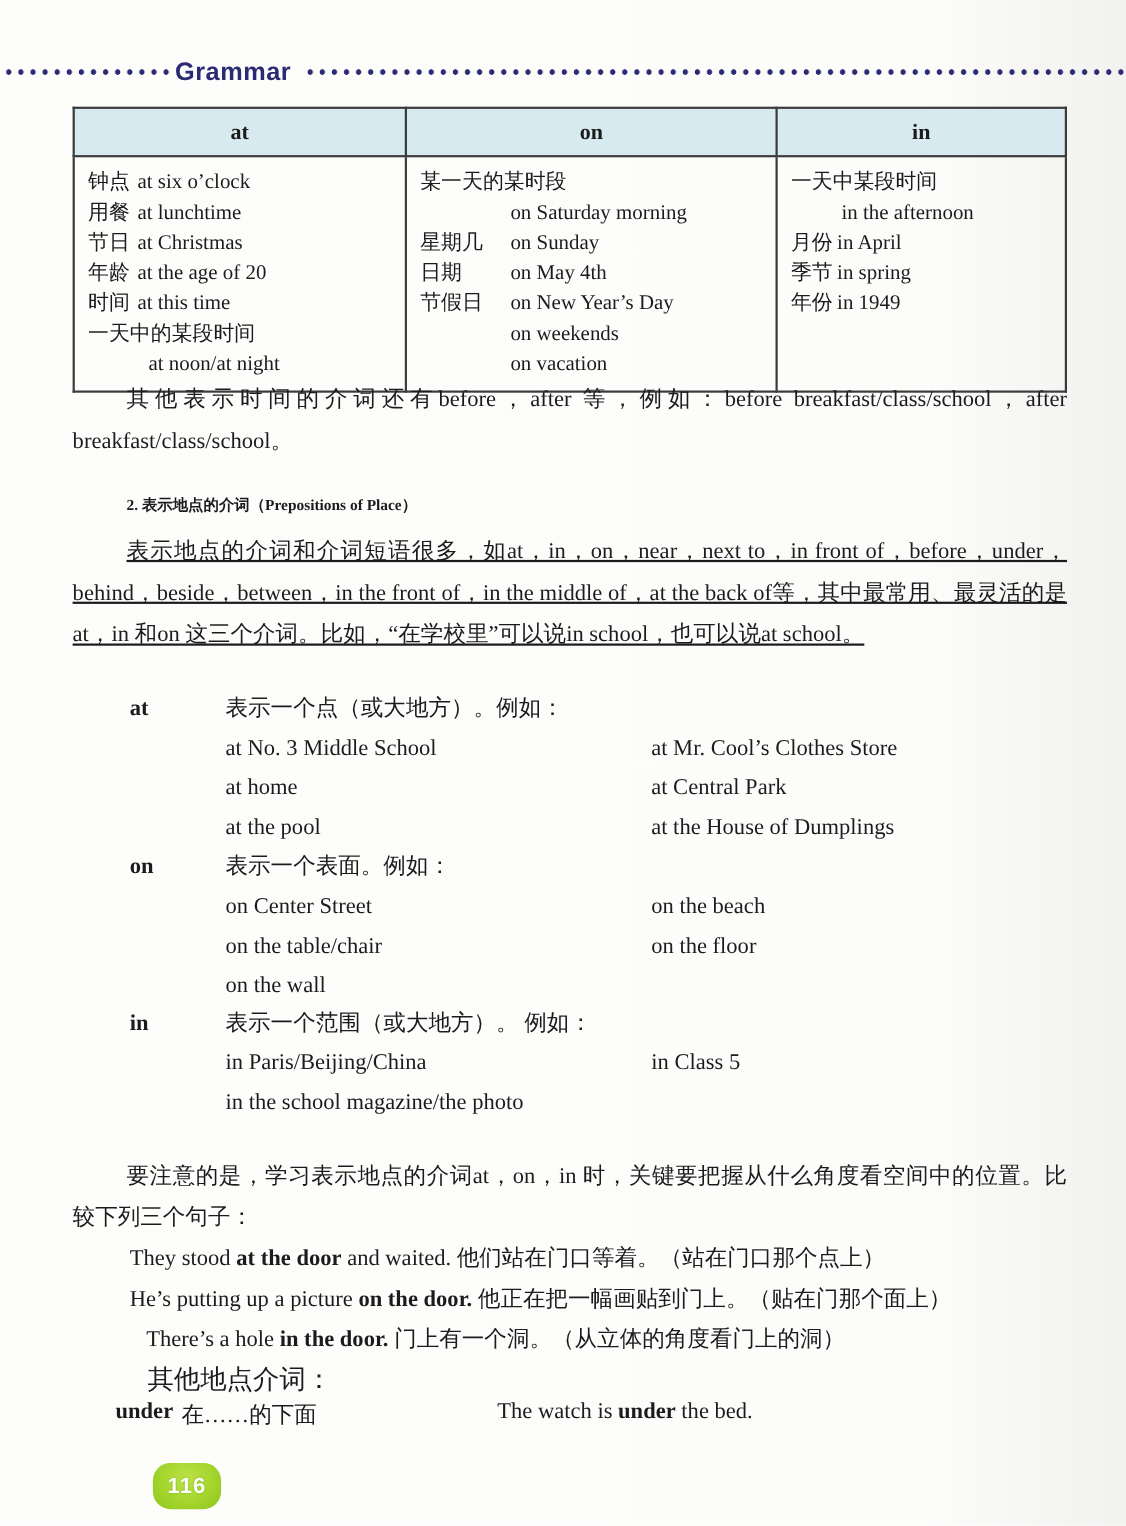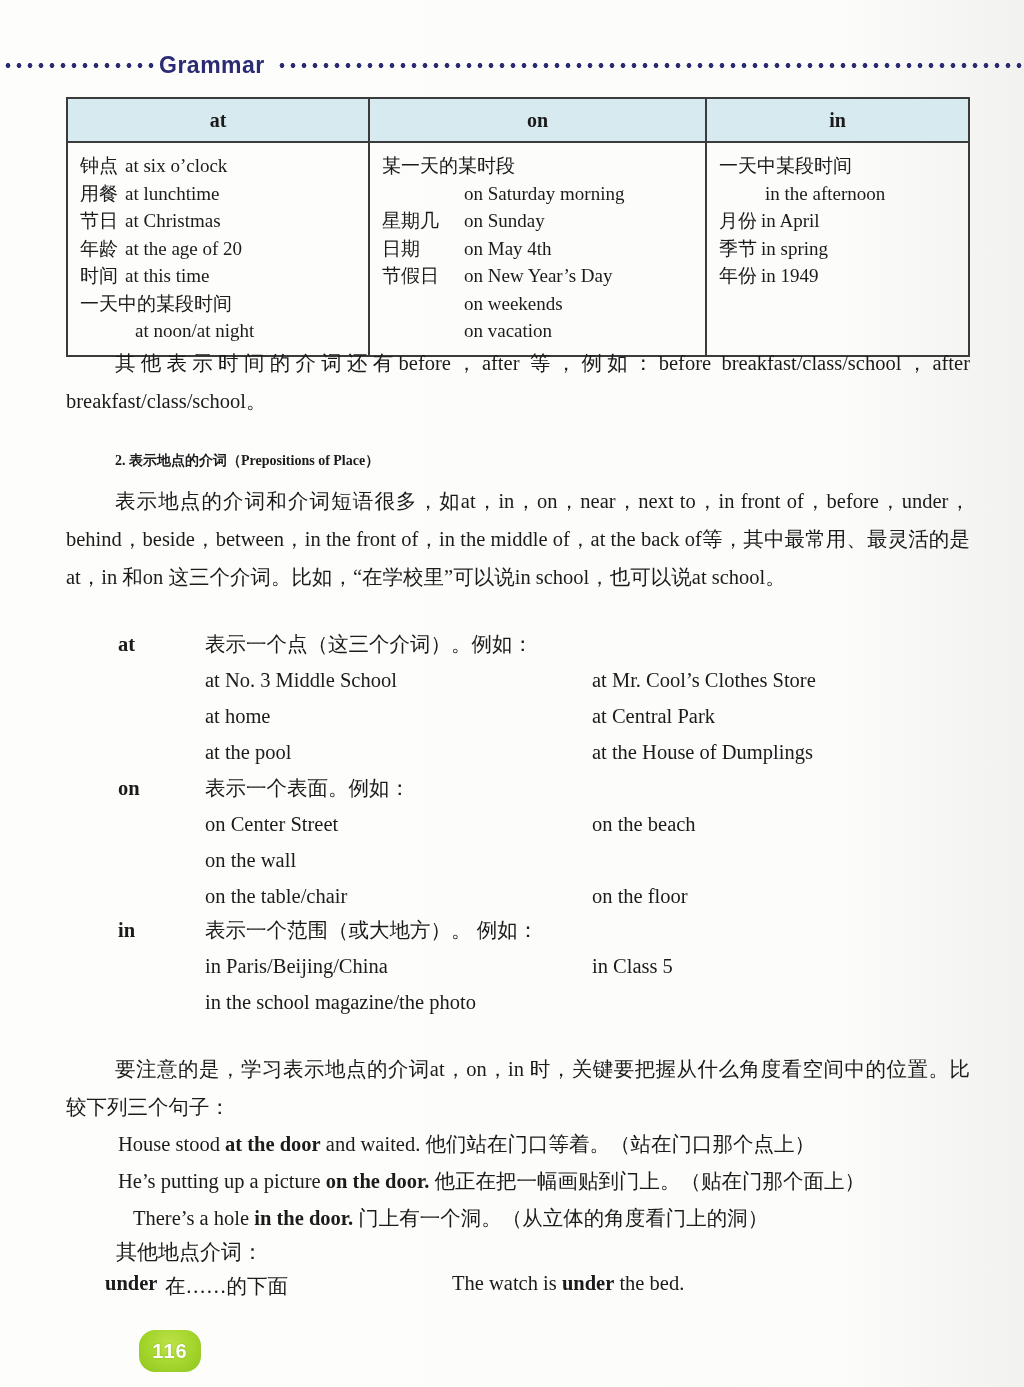--- a/index.html
+++ b/index.html
@@ -29,40 +29,40 @@
   .col-on .tl-label { width:82px; }
   .col-on .indent { padding-left:82px; }
   .col-in .tl-label { width:42px; }
   .col-in .indent { padding-left:46px; }
 
   
   .para { position:absolute; left:66px; width:904px; font-size:20.5px; line-height:38px; text-align:justify; }
   .ind { text-indent:49px; }
   #para-other-time { top:344px; }
   #heading-section2 { top:446px; left:115px; width:855px; font-weight:bold; font-size:14px; line-height:30px; text-align:left; }
-  #para-place-intro { top:482px; }
+  #para-place-intro { top:482px;text-decoration:underline; }
   #para-note { top:1050px; }
 
   
   .place-block { position:absolute; left:118px; width:852px; font-size:20.5px; line-height:36px; }
   #block-at { top:626px; }
   #block-on { top:770px; }
   #block-in { top:912px; }
   .block-row { display:flex; }
   .kw { width:87px; font-weight:bold; }
   .ex-left { width:387px; }
   .ex-right { flex:1; }
 
   
   .sentences { position:absolute; top:1126px; left:118px; width:866px; font-size:20.5px; line-height:37px; }
   .sentence { white-space:nowrap; }
   .sentence.shift { padding-left:15px; }
   .b { font-weight:bold; }
 
-  #label-other-place { position:absolute; top:1238px; left:116px; font-size:21px; }
+  #label-other-place { position:absolute; top:1238px; left:134px; font-size:24px; }
   .under-row { position:absolute; top:1272px; left:105px; display:flex; font-size:20.5px;font-family:Liberation Serif, serif; }
   .under-word { width:60px; font-weight:bold; }
   .under-cn { width:287px; }
 
   
   .page-badge {
     position:absolute; top:1330px; left:139px; width:62px; height:42px;
     background:radial-gradient(ellipse at 50% 35%,#bfe24a 0%,#a3d52c 55%,#8fc41d 100%);
     border-radius:16px; display:flex; align-items:center; justify-content:center;
     font-family:"Liberation Sans","DejaVu Sans",sans-serif; font-weight:bold;
@@ -124,21 +124,21 @@
 
   <div class="para ind" id="para-other-time">其他表示时间的介词还有before，after 等，例如：before breakfast/class/school，after breakfast/class/school。</div>
 
   <div class="para" id="heading-section2">2.  表示地点的介词（Prepositions of Place）</div>
 
   <div class="para ind" id="para-place-intro">表示地点的介词和介词短语很多，如at，in，on，near，next to，in front of，before，under，behind，beside，between，in the front of，in the middle of，at the back of等，其中最常用、最灵活的是at，in 和on 这三个介词。比如，“在学校里”可以说in school，也可以说at school。</div>
 
   <div class="place-block" id="block-at">
     <div class="block-row">
       <span class="kw">at</span>
-      <span>表示一个点（这三个介词）。例如：</span>
+      <span>表示一个点（或大地方）。例如：</span>
     </div>
     <div class="block-row">
         <span class="kw"></span>
         <span class="ex-left">at No. 3 Middle School</span>
         <span class="ex-right">at Mr. Cool’s Clothes Store</span>
       </div>
     <div class="block-row">
         <span class="kw"></span>
         <span class="ex-left">at home</span>
         <span class="ex-right">at Central Park</span>
@@ -155,27 +155,27 @@
       <span class="kw">on</span>
       <span>表示一个表面。例如：</span>
     </div>
     <div class="block-row">
         <span class="kw"></span>
         <span class="ex-left">on Center Street</span>
         <span class="ex-right">on the beach</span>
       </div>
     <div class="block-row">
         <span class="kw"></span>
+        <span class="ex-left">on the table/chair</span>
+        <span class="ex-right">on the floor</span>
+      </div>
+    <div class="block-row">
+        <span class="kw"></span>
         <span class="ex-left">on the wall</span>
         <span class="ex-right"></span>
-      </div>
-    <div class="block-row">
-        <span class="kw"></span>
-        <span class="ex-left">on the table/chair</span>
-        <span class="ex-right">on the floor</span>
       </div>
   </div>
 
   <div class="place-block" id="block-in">
     <div class="block-row">
       <span class="kw">in</span>
       <span>表示一个范围（或大地方）。 例如：</span>
     </div>
     <div class="block-row">
         <span class="kw"></span>
@@ -184,21 +184,21 @@
       </div>
     <div class="block-row">
         <span class="kw"></span>
         <span class="ex-right">in the school magazine/the photo</span>
       </div>
   </div>
 
   <div class="para ind" id="para-note">要注意的是，学习表示地点的介词at，on，in 时，关键要把握从什么角度看空间中的位置。比较下列三个句子：</div>
 
   <div class="sentences">
-    <div class="sentence"><span>House stood </span><span class="b">at the door</span><span> and waited. 他们站在门口等着。（站在门口那个点上）</span></div>
+    <div class="sentence"><span>They stood </span><span class="b">at the door</span><span> and waited. 他们站在门口等着。（站在门口那个点上）</span></div>
     <div class="sentence"><span>He’s putting up a picture </span><span class="b">on the door.</span><span> 他正在把一幅画贴到门上。（贴在门那个面上）</span></div>
     <div class="sentence shift"><span>There’s a hole </span><span class="b">in the door.</span><span> 门上有一个洞。（从立体的角度看门上的洞）</span></div>
   </div>
 
   <div id="label-other-place">其他地点介词：</div>
 
   <div class="under-row">
     <span class="under-word">under</span>
     <span class="under-cn">在……的下面</span>
     <span><span>The watch is </span><span class="b">under</span><span> the bed.</span></span>

